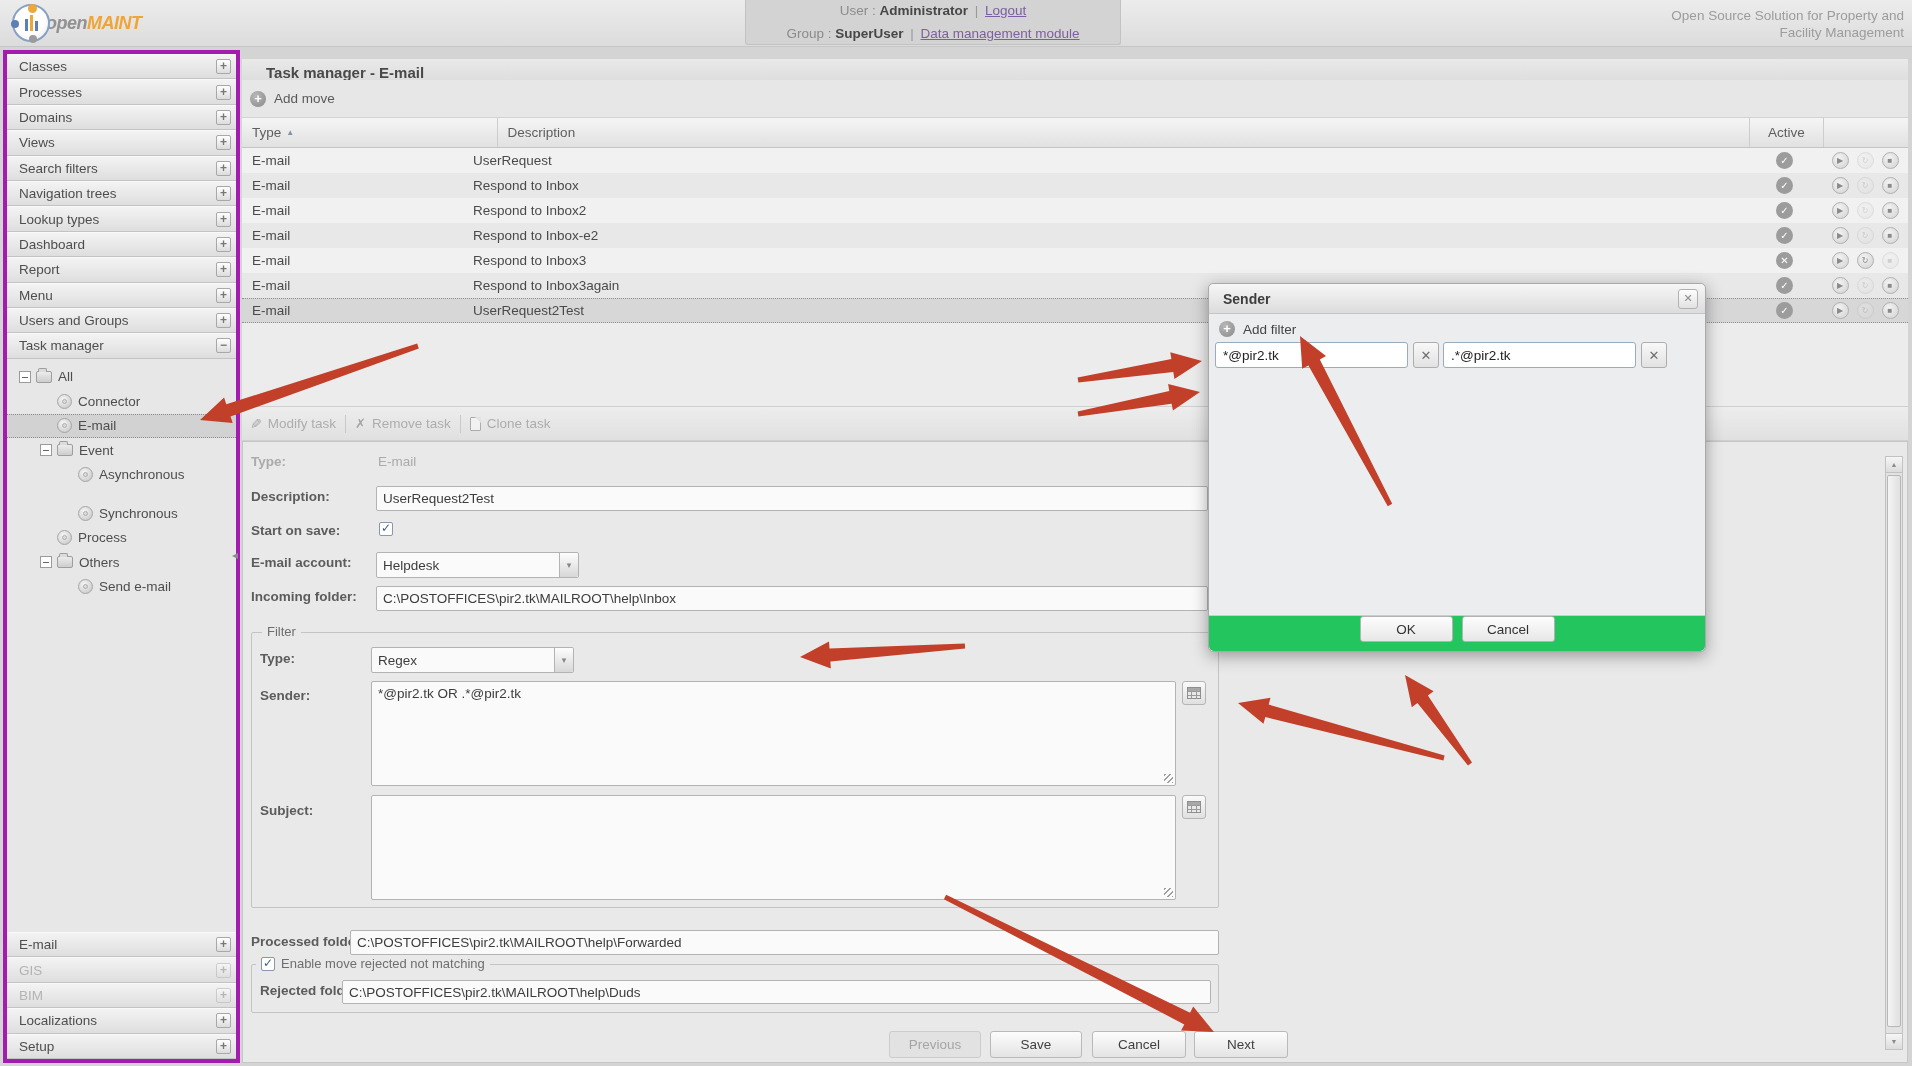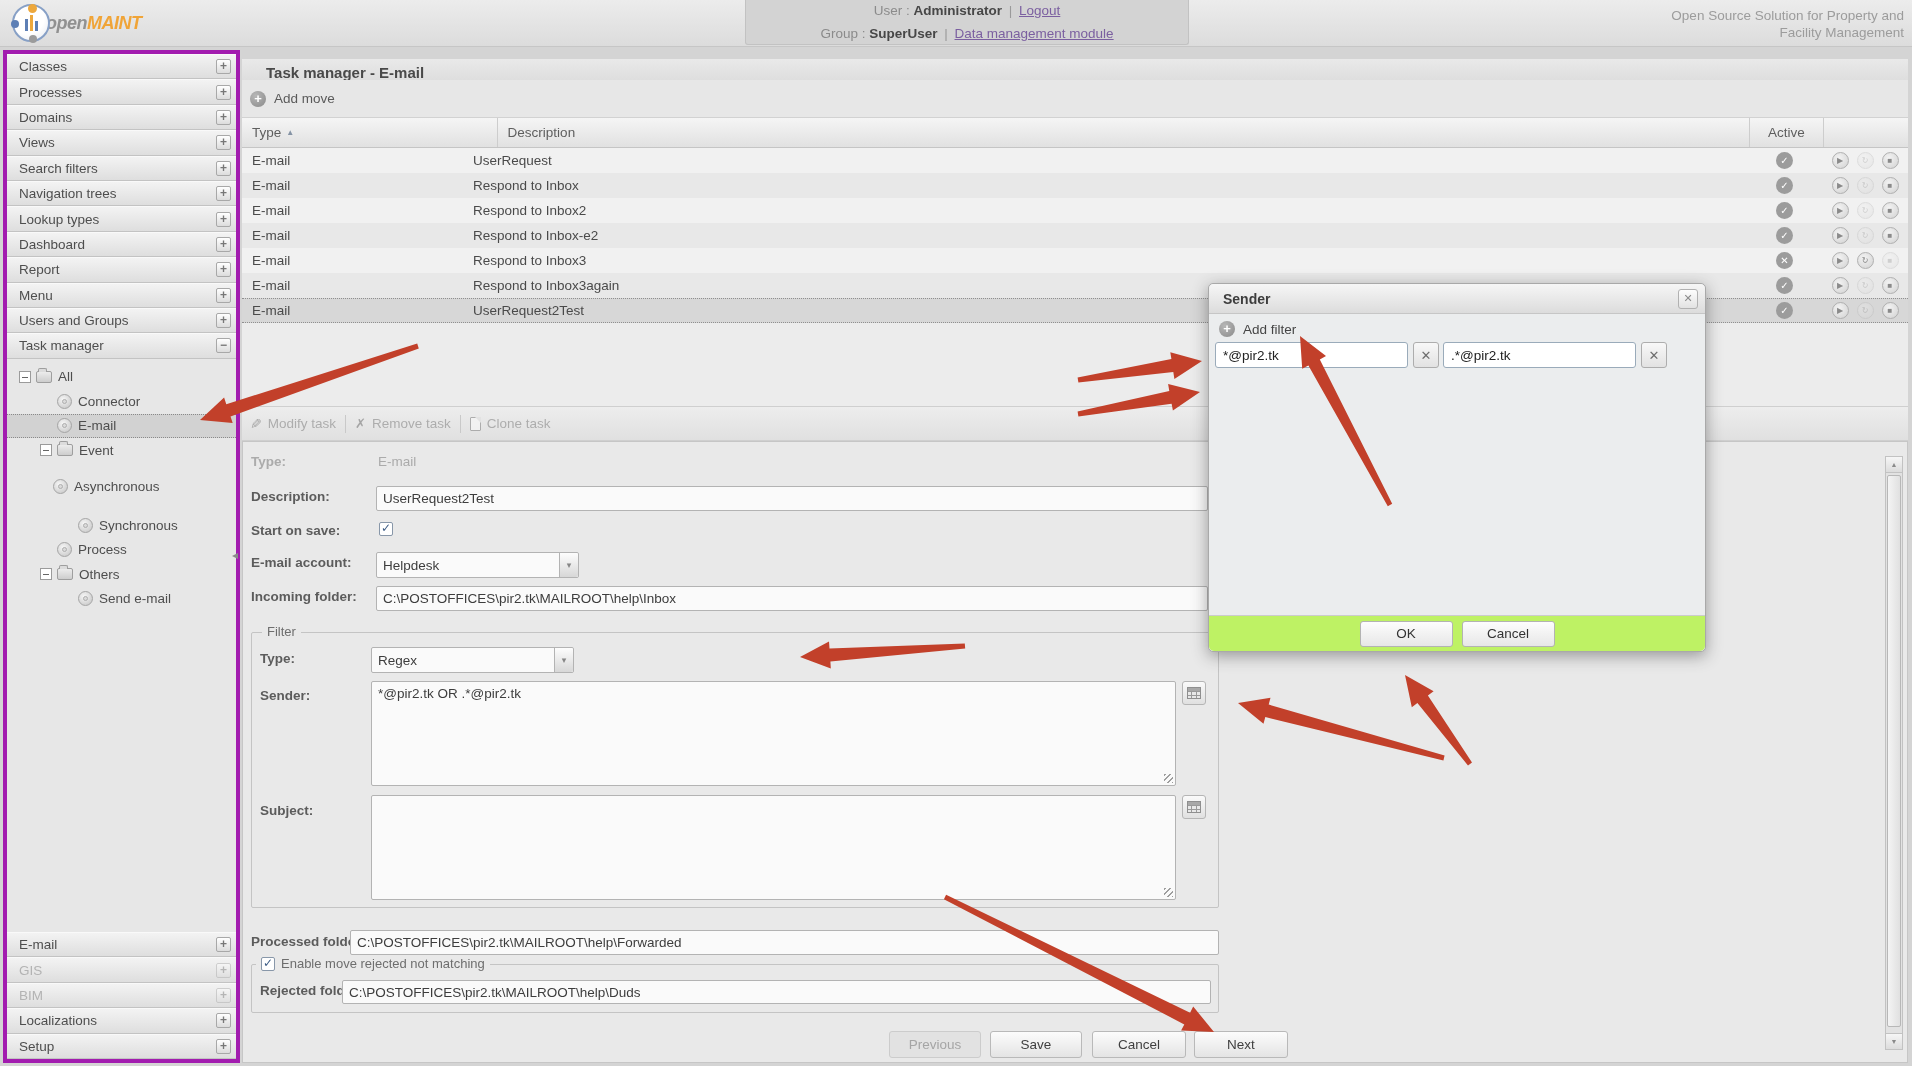--- a/index.html
+++ b/index.html
@@ -13,21 +13,21 @@
 .ldot{position:absolute;border-radius:50%}
 .ldot-o{width:9px;height:9px;background:#eda83c;left:14px;top:-2px}
 .ldot-b{width:8px;height:8px;background:#5d7fb5;left:-3px;top:14px}
 .ldot-g{width:8px;height:8px;background:#9b9b9b;left:15px;bottom:-3px}
 .lbar{position:absolute;bottom:9px;width:3px;background:#5d7fb5}
 .lbar1{left:11px;height:12px}
 .lbar2{left:16px;height:16px;background:#eda83c}
 .lbar3{left:21px;height:10px}
 .logo-text{font-style:italic;font-weight:bold;font-size:18px;margin-left:-4px;letter-spacing:-.5px}
 .logo-open{color:#919191}.logo-maint{color:#f0a437}
-.userbox{position:absolute;left:745px;top:0;width:444px;height:45px;background:#d3d3d3;border:1px solid #c2c2c2;border-top:none;border-radius:0 0 3px 3px;display:flex;flex-direction:column;justify-content:center;align-items:center;gap:8px}
+.userbox{position:absolute;left:745px;top:0;width:376px;height:45px;background:#d3d3d3;border:1px solid #c2c2c2;border-top:none;border-radius:0 0 3px 3px;display:flex;flex-direction:column;justify-content:center;align-items:center;gap:8px}
 .uline{font-size:13.5px;color:#8b8b8b;white-space:nowrap}
 .uname{color:#474747;font-weight:bold}
 .usep{color:#9a9a9a;margin:0 3px}
 .ulink{color:#7b5fa0;text-decoration:underline;cursor:pointer}
 .tagline{position:absolute;right:8px;top:7px;text-align:right;color:#9c9c9c;font-size:13.5px;line-height:17px}
 
 
 .sidebar{position:absolute;left:3px;top:50px;width:237px;height:1013px;display:flex;flex-direction:column;background:#15803d;border:4px solid #a21caf}
 .acc{height:25.4px;flex:0 0 25.4px;background:linear-gradient(#f3f3f3,#dedede);border-bottom:1px solid #c3c3c3;border-top:1px solid #f9f9f9;display:flex;align-items:center;padding:0 5px 0 12px;cursor:pointer}
 .acc-label{flex:1;font-size:13.5px;color:#4e4e4e}
@@ -108,21 +108,21 @@
 
 
 .modal{position:absolute;left:1208px;top:283px;width:498px;height:369px;background:#ebedee;border:1px solid #a9a9a9;border-radius:5px;box-shadow:0 4px 16px rgba(50,50,50,.45);z-index:40}
 .modal-title{height:30px;background:linear-gradient(#f6f6f6,#dcdcdc);border-bottom:1px solid #c6c6c6;border-radius:5px 5px 0 0;display:flex;align-items:center;padding:0 7px 0 14px;font-weight:bold;font-size:14px;color:#3d3d3d}
 .modal-close{margin-left:auto;width:20px;height:20px;border:1px solid #b1b1b1;border-radius:3px;background:linear-gradient(#fdfdfd,#e2e2e2);color:#8a8a8a;font-size:11px;font-weight:bold;display:flex;align-items:center;justify-content:center;cursor:pointer}
 .addfilter{position:absolute;left:10px;top:37px;display:flex;align-items:center;gap:8px;font-size:13.5px;color:#454545;cursor:pointer}
 .flt-list{position:absolute;left:6px;top:58px;right:6px;display:flex;gap:4px}
 .flt-row{display:flex;gap:5px}
 .flt-input{flex:1;height:26px;background:#fff;border:1px solid #9aabba;border-radius:3px;font-size:13.5px;color:#222;padding:0 7px;font-family:"Liberation Sans","DejaVu Sans",sans-serif}
 .xbtn{width:26px;height:26px;border:1px solid #adadad;border-radius:3px;background:linear-gradient(#f8f8f8,#e2e2e2);color:#6e6e6e;font-weight:bold;font-size:13px;display:flex;align-items:center;justify-content:center;cursor:pointer}
-.modal-footer{position:absolute;left:0;right:0;bottom:0;height:36px;background:#bef264;border-top:1px solid #cccccc;border-radius:0 0 5px 5px;display:flex;align-items:center;justify-content:center;gap:9px}
+.modal-footer{position:absolute;left:0;right:0;bottom:0;height:36px;background:#22c55e;border-top:1px solid #cccccc;border-radius:0 0 5px 5px;display:flex;align-items:flex-start;justify-content:center;gap:9px}
 .mbtn{width:93px;height:26px;border:1px solid #b3b3b3;border-radius:3px;background:linear-gradient(#fdfdfd,#e7e7e7);color:#333;font-size:13.5px;display:flex;align-items:center;justify-content:center;cursor:pointer}
 
 
 #arrows{position:absolute;left:0;top:0;z-index:50;pointer-events:none}
 </style>
 </head>
 <body>
 
 <div id="app">
 
@@ -240,21 +240,21 @@
     <span class="tlabel">E-mail</span>
   </div>
 
   <div class="tnode" style="padding-left: 33px;">
     <span class="exp"></span>
     <span class="folder"></span>
 
     <span class="tlabel">Event</span>
   </div>
 
-  <div class="tnode" style="padding-left: 46px; margin-top: 12px;">
+  <div class="tnode" style="padding-left: 71px;">
 
     <span class="leafico"></span>
     <span class="tlabel">Asynchronous</span>
   </div>
 
   <div class="tnode" style="padding-left: 71px; margin-top: 14px;">
 
     <span class="leafico"></span>
     <span class="tlabel">Synchronous</span>
   </div>

